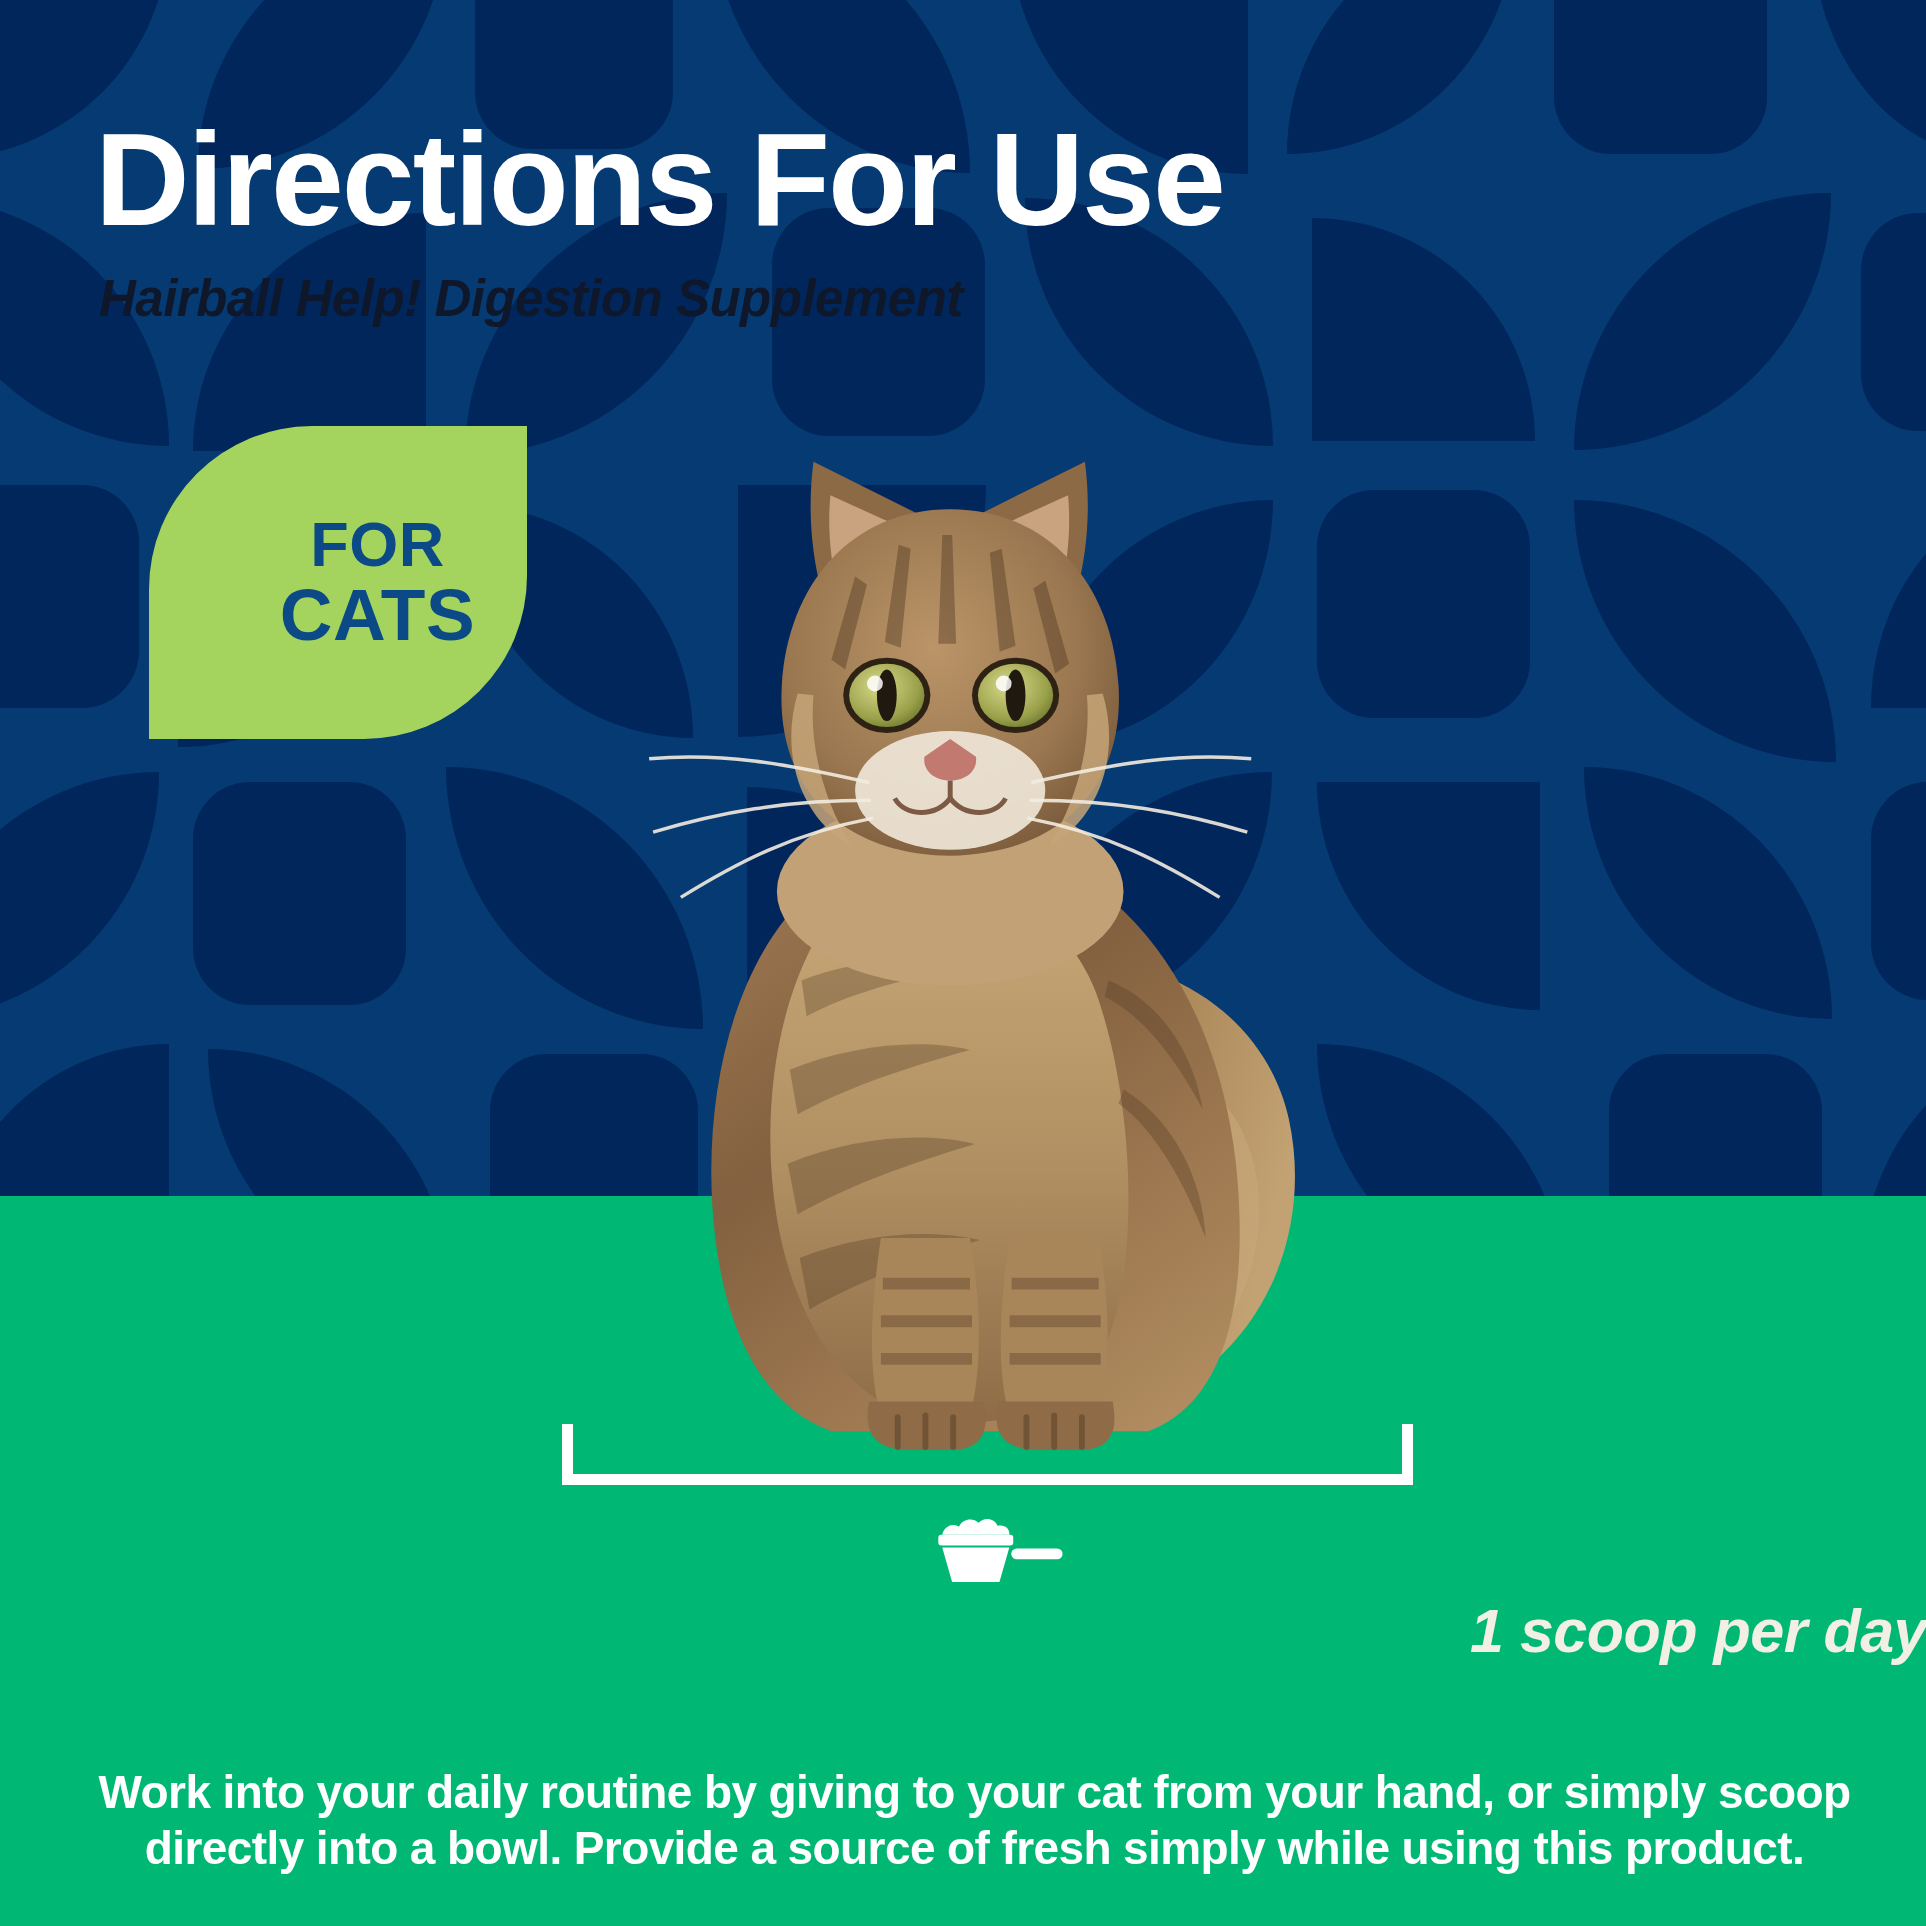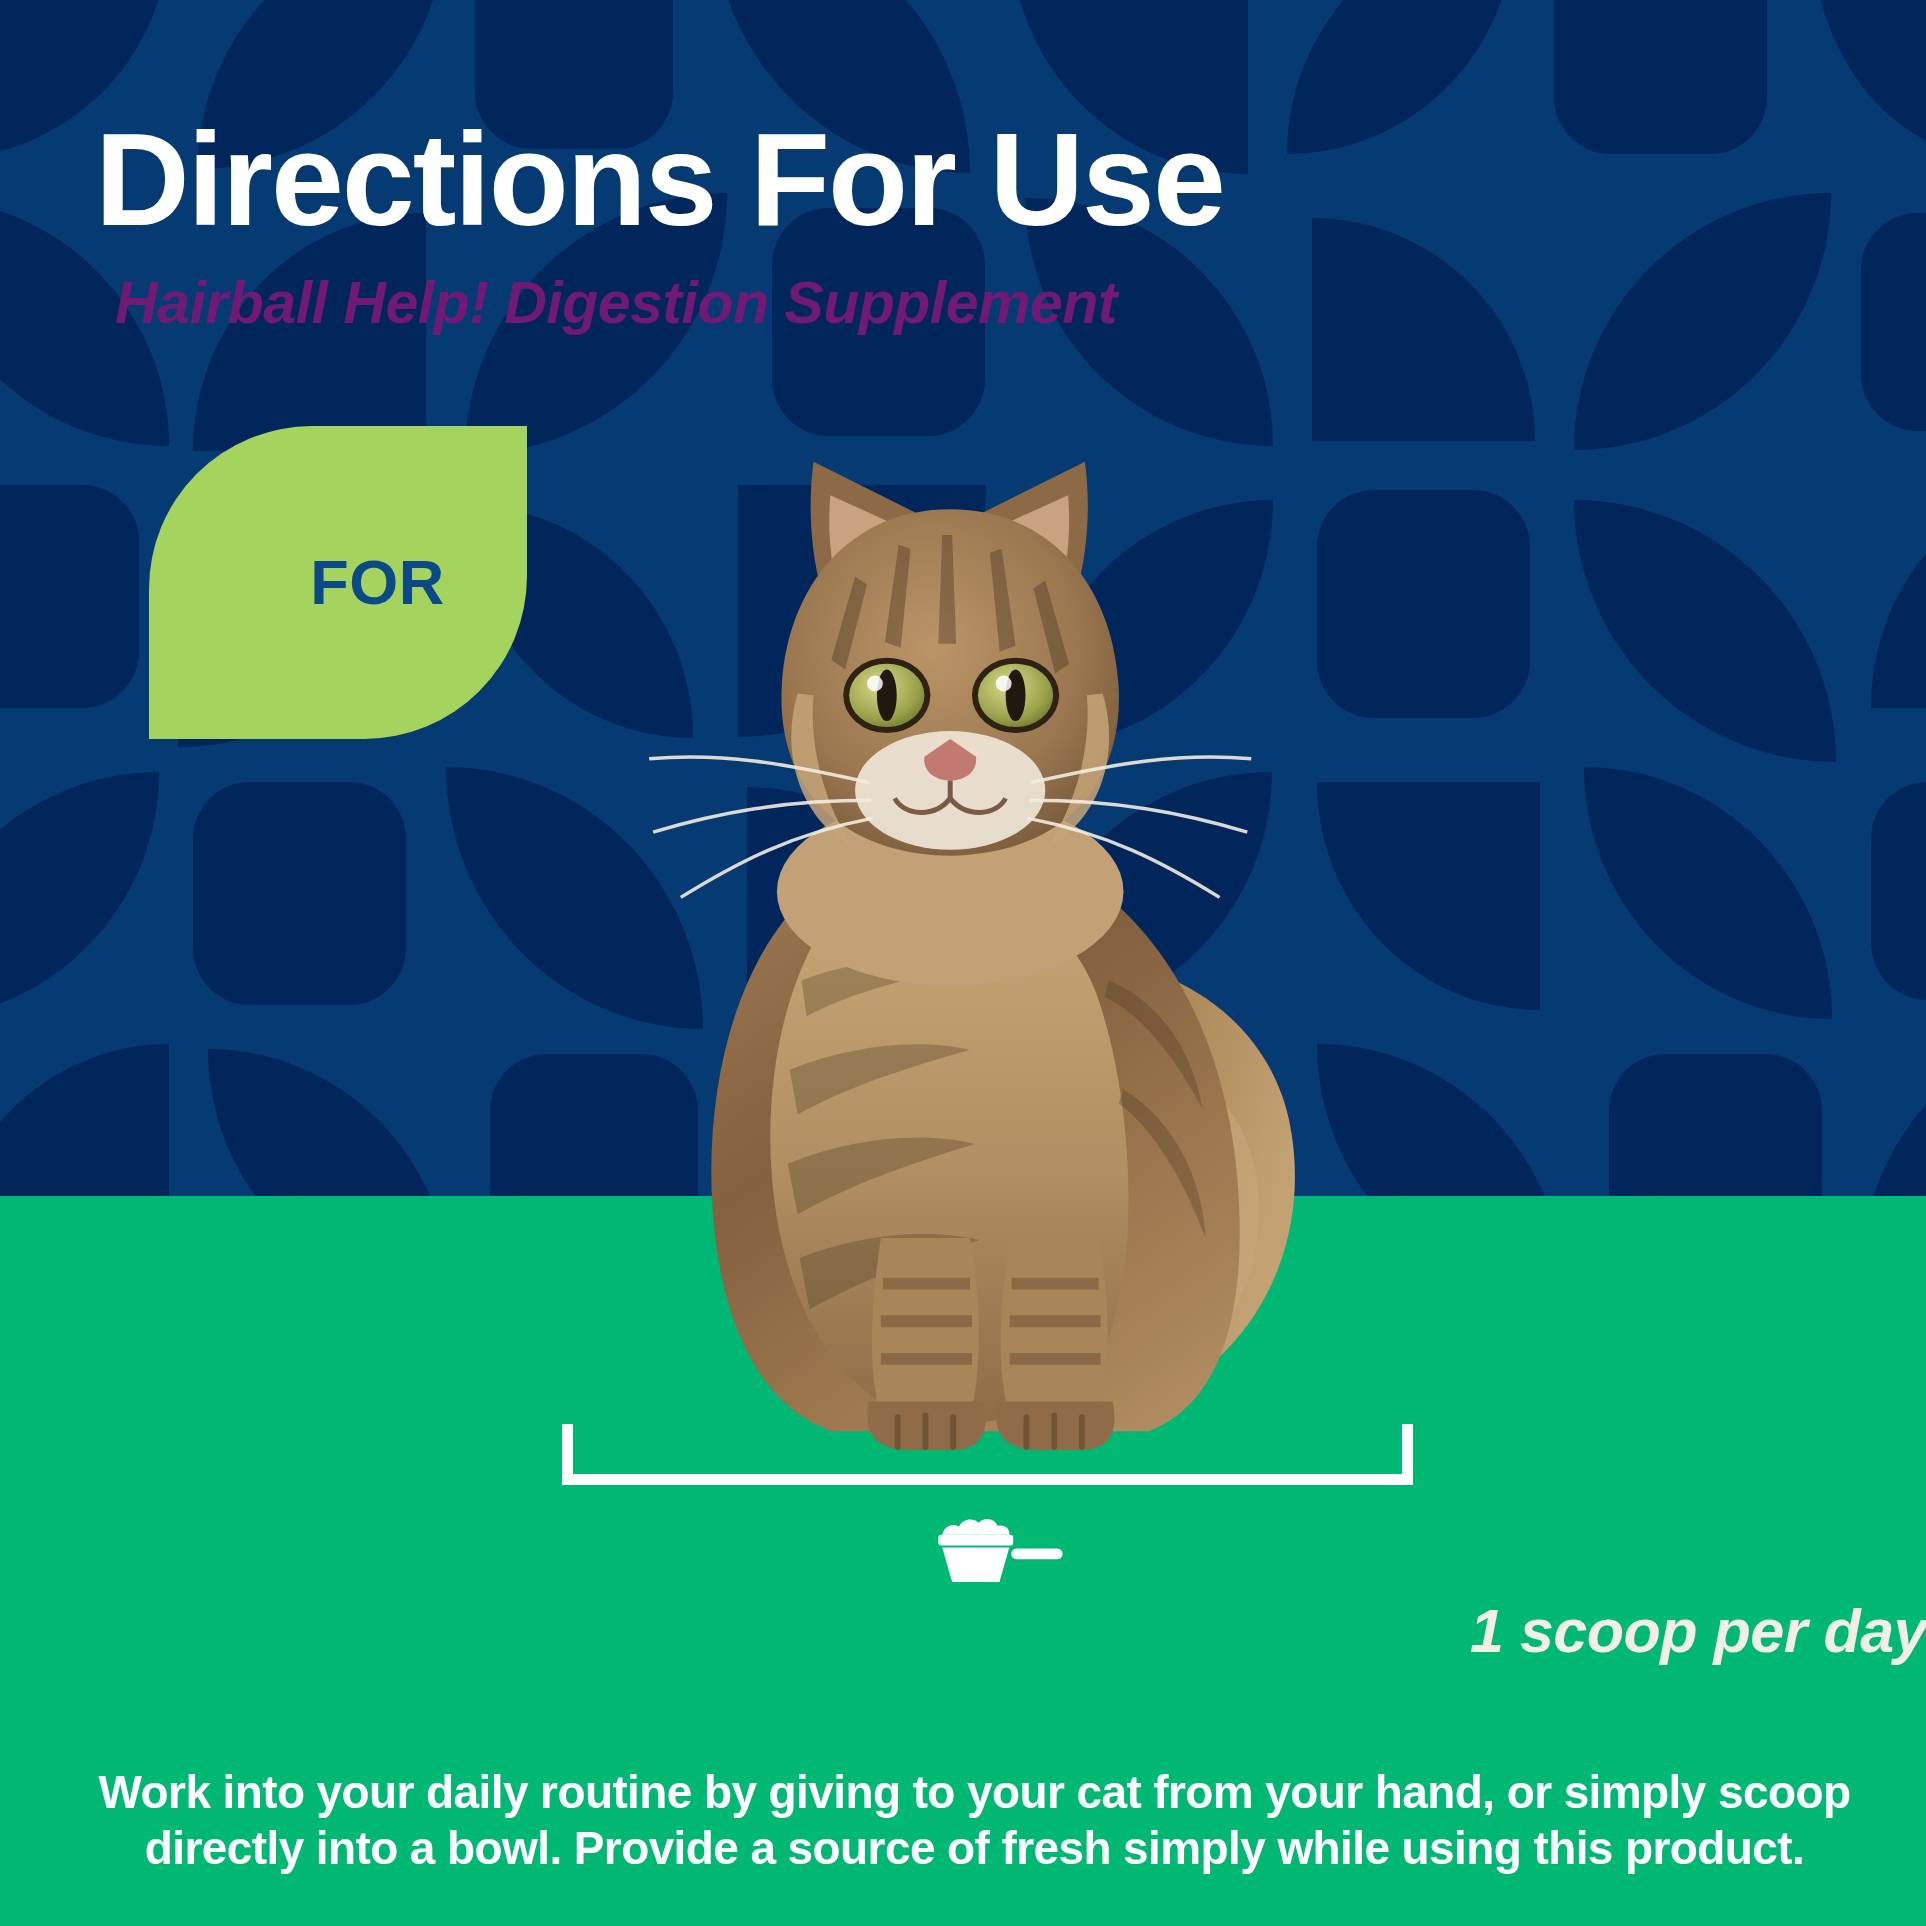--- a/index.html
+++ b/index.html
@@ -47,23 +47,23 @@
   .title{
     position:absolute;left:95px;top:114px;
     color:#ffffff;
     font-size:131px;
     font-weight:bold;
     letter-spacing:-2px;
     line-height:1.0;
     white-space:nowrap;
   }
   .subtitle{
-    position:absolute;left:115px;top:269px;
-    color:#701a75;
-    font-size:59px;
+    position:absolute;left:99px;top:269px;
+    color:#0f172a;
+    font-size:51px;
     font-style:italic;
     font-weight:bold;
     letter-spacing:-0.5px;
     white-space:nowrap;
   }
 
   
   .badge{
     position:absolute;left:149px;top:426px;
     width:378px;height:313px;
@@ -188,20 +188,21 @@
   </div>
 
   <div class="bottom-panel"></div>
 
   <div class="title">Directions For Use</div>
 
   <div class="subtitle">Hairball Help! Digestion Supplement</div>
 
   <div class="badge">
     <div class="line1">FOR</div>
+    <div class="line2">CATS</div>
   </div>
 
   <div class="cat-wrap">
     <svg viewBox="0 0 840 1035" xmlns="http://www.w3.org/2000/svg" aria-hidden="true">
       <defs>
         <linearGradient id="furBody" x1="0.2" y1="0" x2="0.85" y2="1">
           <stop offset="0%" stop-color="#9a7550"></stop>
           <stop offset="35%" stop-color="#83603f"></stop>
           <stop offset="70%" stop-color="#9d7850"></stop>
           <stop offset="100%" stop-color="#b08c60"></stop>

